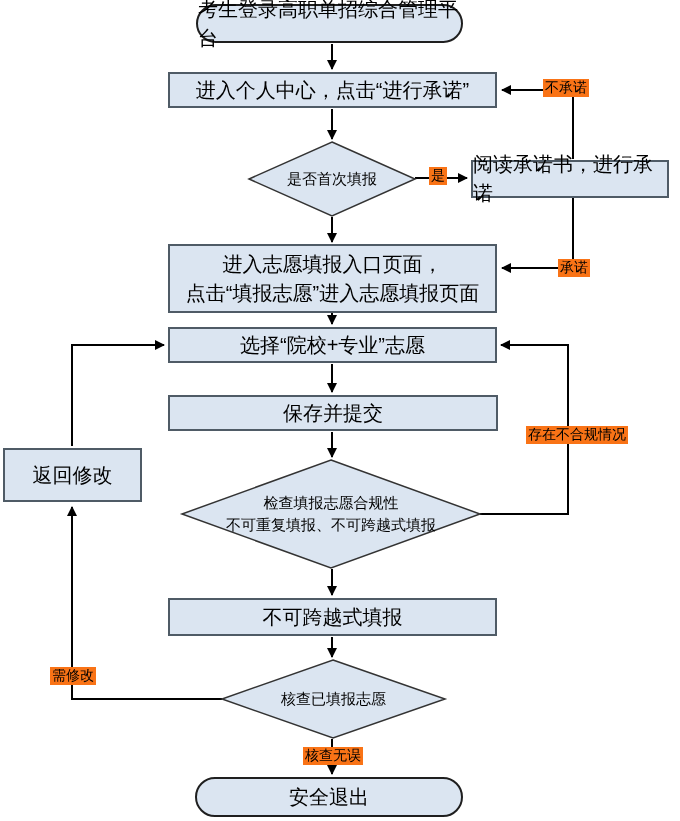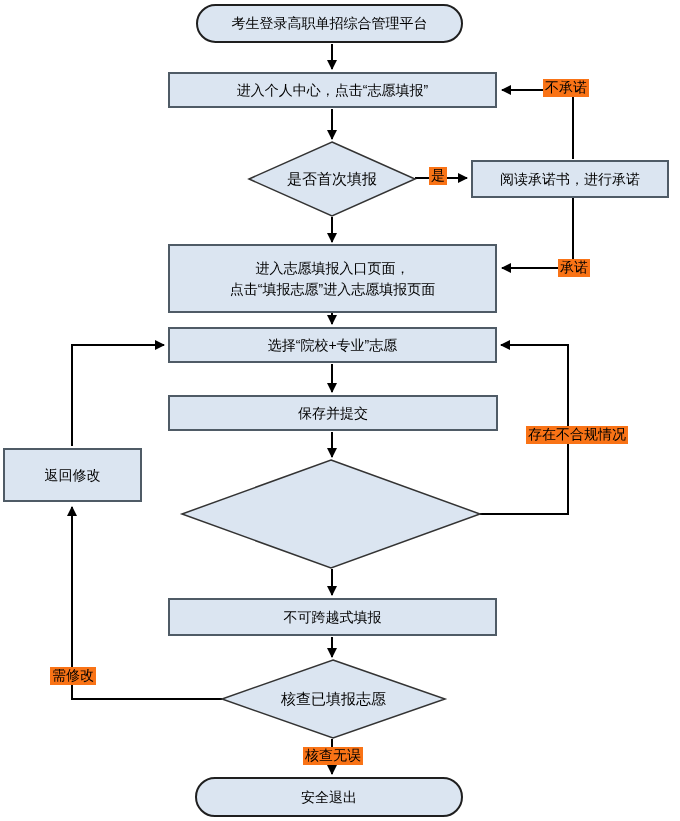--- a/index.html
+++ b/index.html
@@ -5,21 +5,21 @@
   html,body{margin:0;padding:0;background:#ffffff;}
   .stage{
     position:relative;width:680px;height:821px;background:#ffffff;overflow:hidden;
     font-family:"Liberation Sans","DejaVu Sans",sans-serif;color:#000;
   }
   .layer{position:absolute;left:0;top:0;z-index:1;}
   .node{
     position:absolute;box-sizing:border-box;z-index:2;
     background:#dbe5f1;border:2px solid #4f5b66;
     display:flex;flex-direction:column;align-items:center;justify-content:center;
-    text-align:right;font-size:14px;line-height:1.45;
+    text-align:left;font-size:20px;line-height:1.45;
   }
   .terminator{border:2px solid #1f1f1f;border-radius:20px;}
   .dtext{
     position:absolute;z-index:2;display:flex;flex-direction:column;
     align-items:center;justify-content:center;text-align:left;
     font-size:15px;line-height:1.45;pointer-events:none;
   }
   .elabel{
     position:absolute;z-index:3;background:#f97316;font-size:14px;
     padding:0 2px;white-space:nowrap;transform:translate(-50%,-50%);
@@ -57,21 +57,21 @@
     <polygon points="332,142 415,179 332,216 249,179" stroke="#333333" stroke-width="1.5" fill="#dbe5f1"></polygon>
     <polygon points="331,460 480,514 331,568 182,514" stroke="#333333" stroke-width="1.5" fill="#dbe5f1"></polygon>
     <polygon points="333,660 445,699 333,738 222,699" stroke="#333333" stroke-width="1.5" fill="#dbe5f1"></polygon>
   </svg>
 
   <div class="node terminator" style="left:196px;top:4px;width:267px;height:39px">
     <span>考生登录高职单招综合管理平台</span>
   </div>
 
   <div class="node" style="left:168px;top:72px;width:329px;height:36px">
-    <span>进入个人中心，点击“志愿填报”</span>
+    <span>进入个人中心，点击“进行承诺”</span>
   </div>
 
   <div class="dtext" style="left:249px;top:142px;width:166px;height:74px">
     <span>是否首次填报</span>
   </div>
 
   <div class="node" style="left:471px;top:160px;width:198px;height:38px">
     <span>阅读承诺书，进行承诺</span>
   </div>
 
@@ -81,20 +81,24 @@
   </div>
 
   <div class="node" style="left:168px;top:327px;width:329px;height:36px">
     <span>选择“院校+专业”志愿</span>
   </div>
 
   <div class="node" style="left:168px;top:395px;width:330px;height:36px">
     <span>保存并提交</span>
   </div>
 
+  <div class="dtext" style="left:182px;top:460px;width:298px;height:108px">
+    <span>检查填报志愿合规性</span>
+    <span>不可重复填报、不可跨越式填报</span>
+  </div>
 
   <div class="node" style="left:168px;top:598px;width:329px;height:38px">
     <span>不可跨越式填报</span>
   </div>
 
   <div class="dtext" style="left:222px;top:660px;width:223px;height:78px">
     <span>核查已填报志愿</span>
   </div>
 
   <div class="node" style="left:3px;top:448px;width:139px;height:54px">

